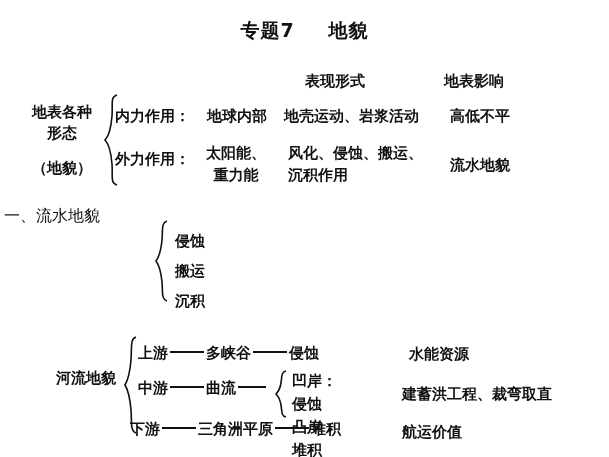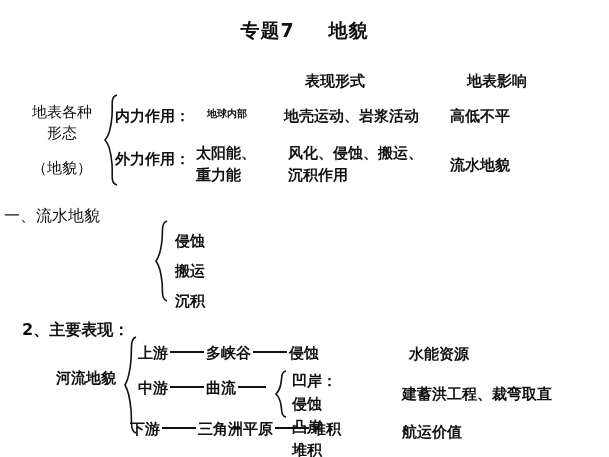--- a/index.html
+++ b/index.html
@@ -36,48 +36,48 @@
   #title .gap { display: inline-block; width: 34px; }
 
   
   .hdr {
     top: 58px;
     font-size: 15px;
     font-weight: 700;
   }
   #hdr-energy { left: 188px; }
   #hdr-form   { left: 305px; }
-  #hdr-effect { left: 467px; text-align: center; }
+  #hdr-effect { left: 444px; text-align: center; }
 
   #label-left {
     left: 14px; top: 88px;
     width: 96px;
     text-align: center;
     font-size: 15px;
-    font-weight: 400;
+    font-weight: 700;
     line-height: 21px;
     white-space: normal;
   }
   #label-left .l2 { display: block; }
   #label-left .l3 { display: block; margin-top: 14px; }
 
   
   #brace-forces {
     left: 104px; top: 80px;
   }
 
   #row-inner-label { left: 115px; top: 93px; font-size: 15px; font-weight: 700; }
-  #row-inner-energy { left: 207px; top: 93px; font-size: 10px; font-weight: 700; }
+  #row-inner-energy { left: 207px; top: 93px; font-size: 15px; font-weight: 700; }
   #row-inner-form   { left: 284px; top: 93px; font-size: 15px; font-weight: 700; }
   #row-inner-effect { left: 450px; top: 93px; font-size: 15px; font-weight: 700; }
 
   #row-outer-label  { left: 115px; top: 136px; font-size: 15px; font-weight: 700; }
   #row-outer-energy {
     left: 196px; top: 128px; font-size: 15px; font-weight: 700;
-    line-height: 22px; text-align: left; white-space: normal; width: 80px;
+    line-height: 22px; text-align: center; white-space: normal; width: 80px;
   }
   #row-outer-form {
     left: 288px; top: 128px; font-size: 15px; font-weight: 700;
     line-height: 22px; white-space: normal; width: 152px;
   }
   #row-outer-effect { left: 450px; top: 142px; font-size: 15px; font-weight: 700; }
 
   
   #sec1-title { left: 4px; top: 192px; font-size: 16px; font-weight: 400; }
   #sec1-sub   { left: 22px; top: 224px; font-size: 16px; font-weight: 700; }
@@ -176,21 +176,20 @@
       <path d="M12 1 C6 3, 8 10, 7 20 C6 30, 4 37, 1 41 C4 45, 6 52, 7 62 C8 72, 6 79, 12 81" fill="none" stroke="#111111" stroke-width="1.6"></path>
     </svg>
   </div>
 
   <div class="abs" id="liushui-items">
     <span>侵蚀</span>
     <span>搬运</span>
     <span>沉积</span>
   </div>
 
-  <div class="abs" id="sec2-title">2、主要表现：</div>
 
   <div class="abs" id="label-heliu">河流地貌</div>
 
   <div class="abs" id="brace-heliu">
     <svg width="16" height="98" viewBox="0 0 16 98">
       <path d="M12 1 C6 3, 8 11, 7 24 C6 36, 4 44, 1 49 C4 54, 6 62, 7 74 C8 86, 6 95, 12 97" fill="none" stroke="#111111" stroke-width="1.6"></path>
     </svg>
   </div>
 
   <div class="abs reach" id="reach-up">

